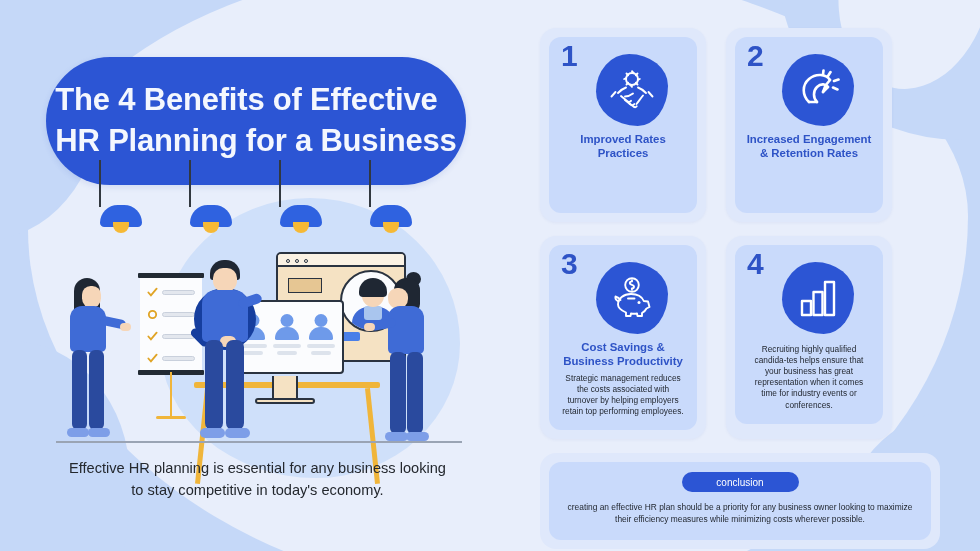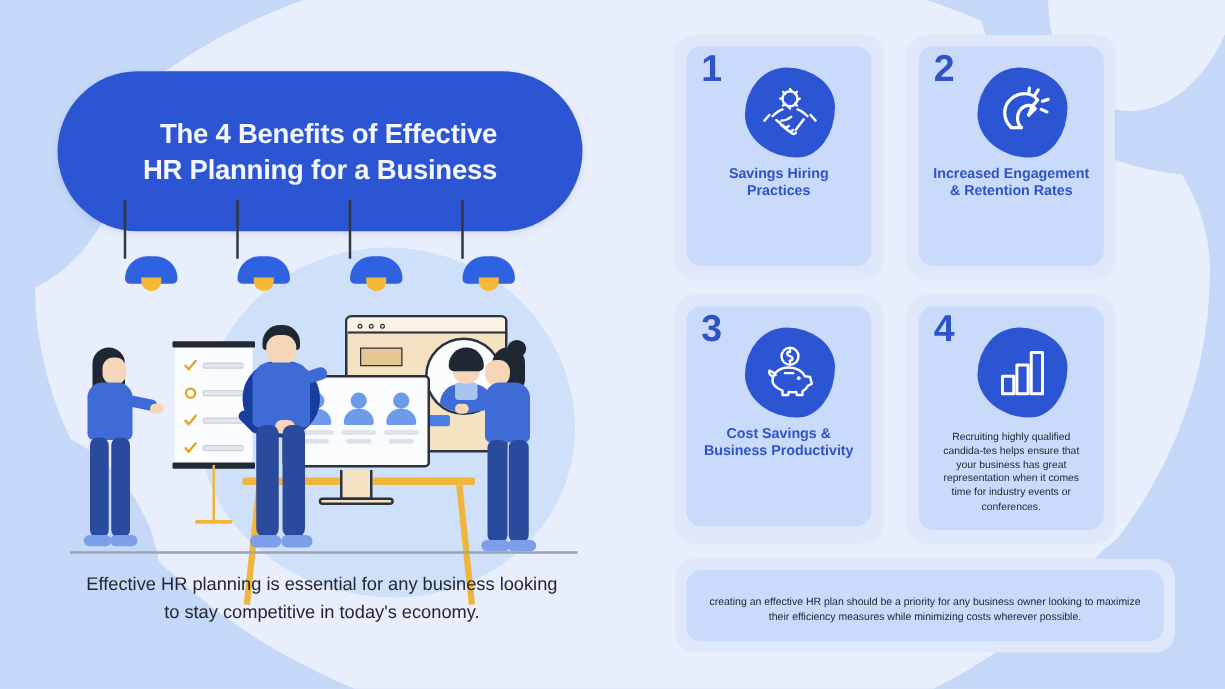--- a/index.html
+++ b/index.html
@@ -48,22 +48,22 @@
   
   #left { position:absolute; left:0; top:0; width:520px; height:551px; }
 
   .title-pill {
     position:absolute; left:46px; top:57px; width:420px; height:128px;
     background:#2c55d4; border-radius:64px;
     display:flex; align-items:center; justify-content:center;
     box-shadow:0 2px 6px rgba(40,70,170,.12);
   }
   .title-pill h1 {
-    color:#f4f7fe; font-size:22px; font-weight:bold; line-height:1.32;
-    text-align:right; letter-spacing:-0.2px;
+    color:#f4f7fe; font-size:31px; font-weight:bold; line-height:1.32;
+    text-align:left; letter-spacing:-0.2px;
   }
 
   
   #hero { position:absolute; left:48px; top:160px; width:420px; height:300px; }
   .hero-circle {
     position:absolute; left:112px; top:38px; width:300px; height:280px;
     background:#cfe0fa; border-radius:50% 50% 48% 52% / 52% 52% 48% 48%;
   }
   .lamp { position:absolute; top:0; }
   .lamp .cord { position:absolute; left:50%; top:0; width:2px; height:47px; background:#32383f; transform:translateX(-50%); }
@@ -366,21 +366,21 @@
                 <path d="M6.5 24 L2.5 28.5 M39.5 24 L43.5 28.5"></path>
                 <path d="M12 28 L18 33 C19.5 34.3 21 34 22 32.8"></path>
                 <path d="M16 32 L21.5 36.5 C23 37.6 24.5 37.2 25.3 36"></path>
                 <path d="M20.5 35.5 L24.5 38.6 C25.8 39.5 27 39.2 27.7 38.2"></path>
                 <path d="M34 27.5 C31.5 30.5 29.5 33.5 27.5 36"></path>
                 <path d="M24 25.5 C22 27 19 28.5 16 28.5"></path>
               </svg>
             </div>
           </div>
           <div class="card-title">
-            <span>Savings Hiring</span><br>
+            <span>Improved Rates</span><br>
             <span>Practices</span>
           </div>
         </div>
       </div>
 
       <div class="card-outer">
         <div class="card-inner">
           <div class="card-num">2</div>
           <div class="icon-wrap">
             <div class="blob">
@@ -412,20 +412,21 @@
                 <path d="M9.5 24.5 C7.5 23.5 6 21.5 6.5 19.5 C8.5 20 10.5 21.5 11.5 23"></path>
                 <circle cx="30" cy="25.5" r="1.5" fill="#fff" stroke="none"></circle>
                 <path d="M19 21.5 L25.5 21.5"></path>
               </svg>
             </div>
           </div>
           <div class="card-title">
             <span>Cost Savings &amp;</span><br>
             <span>Business Productivity</span>
           </div>
+          <div class="card-desc">Strategic management reduces the costs associated with turnover by helping employers retain top performing employees.</div>
         </div>
       </div>
 
       <div class="card-outer">
         <div class="card-inner">
           <div class="card-num">4</div>
           <div class="icon-wrap">
             <div class="blob">
               <svg width="40" height="40" viewBox="0 0 40 40" fill="none" stroke="#fff" stroke-width="2.4" stroke-linejoin="round">
                 <rect x="4" y="23" width="9" height="14"></rect>
@@ -435,18 +436,19 @@
             </div>
           </div>
           <div class="card-desc">Recruiting highly qualified candida-tes helps ensure that your business has great representation when it comes time for industry events or conferences.</div>
         </div>
       </div>
 
     </div>
 
     <div class="concl-outer">
       <div class="concl-inner">
+        <button class="concl-btn">conclusion</button>
         <div class="concl-text">creating an effective HR plan should be a priority for any business owner looking to maximize their efficiency measures while minimizing costs wherever possible.</div>
       </div>
     </div>
   </div>
 
 </div>
 
 </body></html>

